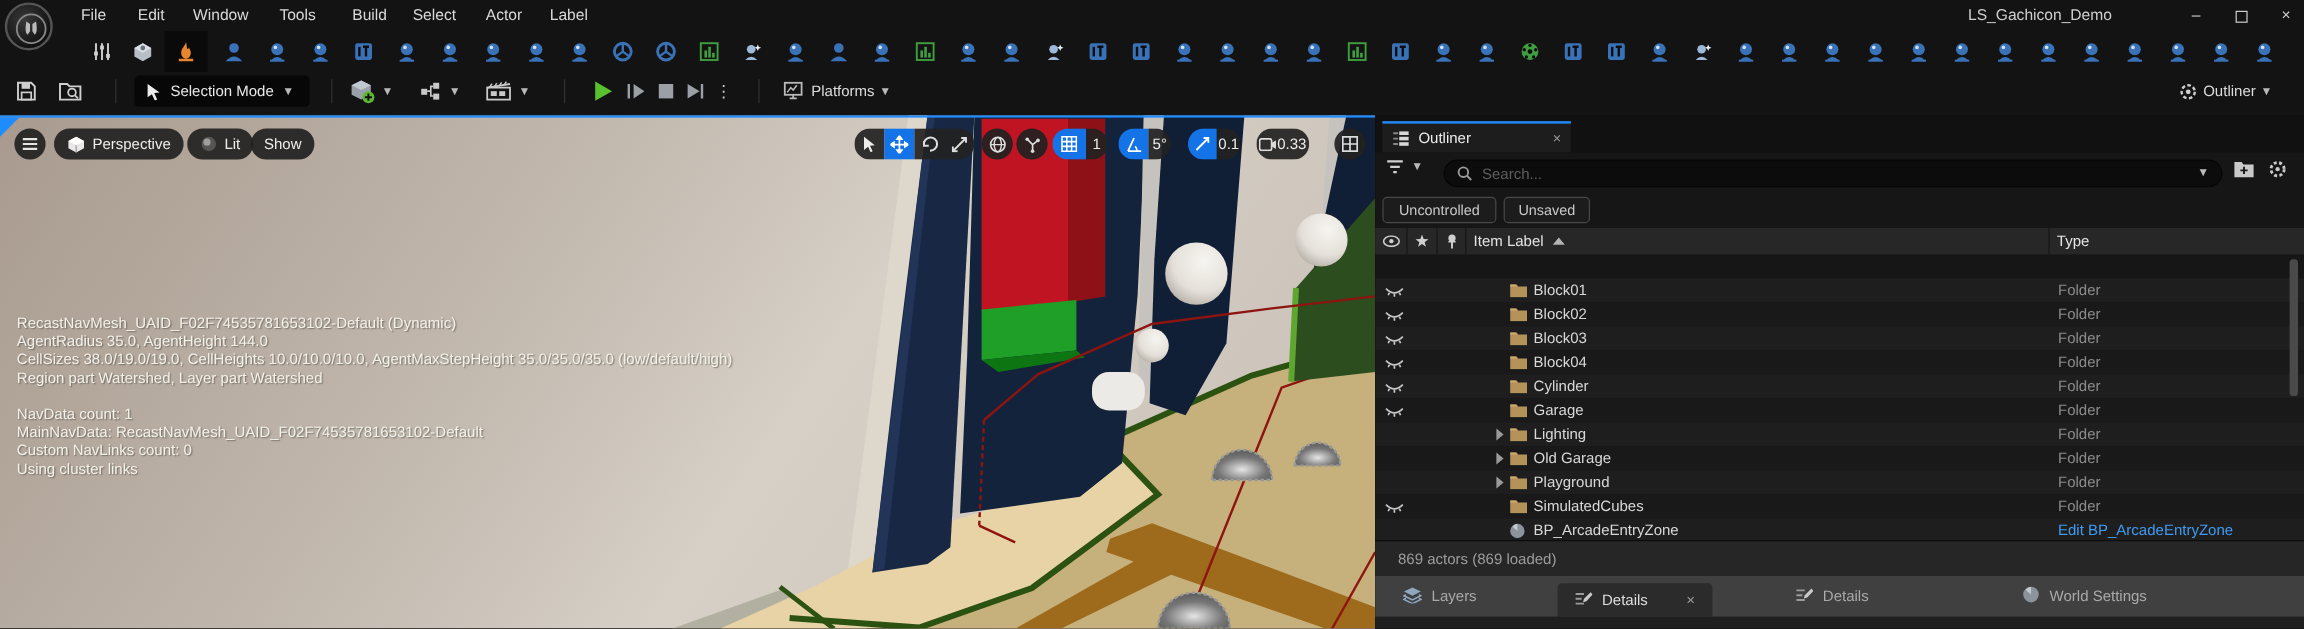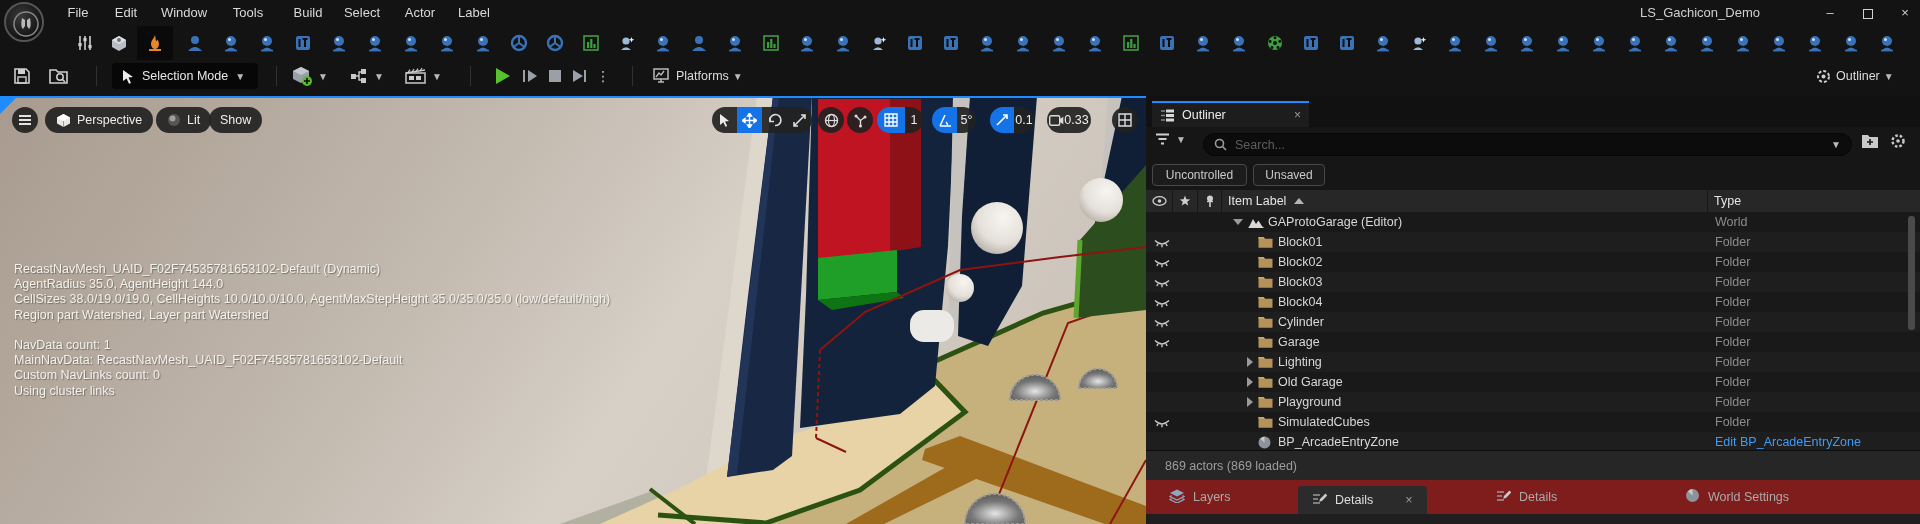--- a/index.html
+++ b/index.html
@@ -76,21 +76,21 @@
   .row { position:absolute; left:0; width:774px; height:20px; display:flex; align-items:center; font-size:12.5px; color:#d8d8d8; }
   .row .type { position:absolute; left:569px; color:#8c8c8c; }
   .row .type.link { color:#3f9bf4; }
   .exp-open { width:0; height:0; border-left:5px solid transparent; border-right:5px solid transparent; border-top:6px solid #9a9a9a; position:absolute; }
   .exp-closed { width:0; height:0; border-top:5px solid transparent; border-bottom:5px solid transparent; border-left:6px solid #9a9a9a; position:absolute; }
 
   #v-scroll { position:absolute; left:762px; top:120px; width:7px; height:114px; background:#4a4a4a; border-radius:3px; }
 
   #status-bar { position:absolute; left:0; top:354px; width:774px; height:30px; background:#262626; border-top:1px solid #0c0c0c;
                 display:flex; align-items:center; padding-left:19px; color:#9c9c9c; font-size:12.5px; }
-  #panel-tabs { position:absolute; left:0; top:384px; width:774px; height:34px; background:#7f1d1d; }
+  #panel-tabs { position:absolute; left:0; top:384px; width:774px; height:34px; background:#404040; }
   .btab { position:absolute; top:0; height:34px; display:flex; align-items:center; gap:8px; color:#a9a9a9; font-size:12.5px; }
   .btab.active { background:#2b2b2b; border-radius:4px 4px 0 0; top:6px; height:28px; color:#dedede; }
   #panel-bottom-strip { position:absolute; left:0; top:418px; width:774px; height:10px; background:#1f1f1f; }
 </style>
 </head>
 <body>
 
 <div id="app">
 
   <div id="logo">
@@ -860,29 +860,20 @@
       </div>
       <div class="cell lblcell" style="width:486px">
         <span>Item Label</span>
         <span class="sort-up"></span>
       </div>
       <div class="cell lblcell" style="width:212px; border-right:none">
         <span>Type</span>
       </div>
     </div>
     <div id="rows">
-        <div class="row" style="top: 0px; background: rgb(25, 25, 25);">
-          <span class="exp-open" style="left:87px; top:7px"></span>
-          <span class="abs" style="left:102px; top:4px"><svg width="16" height="12" viewBox="0 0 16 12">
-              <path d="M1 11 L5 3 L8 8 L10.5 4.5 L14.5 11 Z" fill="#d8d8d8"></path>
-              <path d="M0.5 11.5 h15" stroke="#d8d8d8" stroke-width="1.4"></path>
-            </svg></span>
-          <span class="abs" style="left:122px; top:2.5px">GAProtoGarage (Editor)</span>
-          <span class="type">World</span>
-        </div>
         <div class="row" style="top: 20px; background: rgb(30, 30, 30);">
           <span class="abs" style="left:8px; top:5px"><svg width="16" height="9" viewBox="0 0 16 9">
               <path d="M1 1.5 Q8 8.5 15 1.5" fill="none" stroke="#c9c9c9" stroke-width="1.4"></path>
               <path d="M4 4.8 L2.8 7 M8 5.8 V8.2 M12 4.8 L13.2 7" stroke="#c9c9c9" stroke-width="1.4"></path>
             </svg></span>
           <span class="abs" style="left:112px; top:4px"><svg width="15" height="12" viewBox="0 0 15 12">
               <path d="M0.5 1 h5 l1.5 1.8 H14.5 v9 H0.5 Z" fill="#b5925a"></path>
               <path d="M0.5 1 h5 l1.5 1.8 H0.5 Z" fill="#caa76b"></path>
             </svg></span>
           <span class="abs" style="left:132px; top:2.5px">Block01</span>

